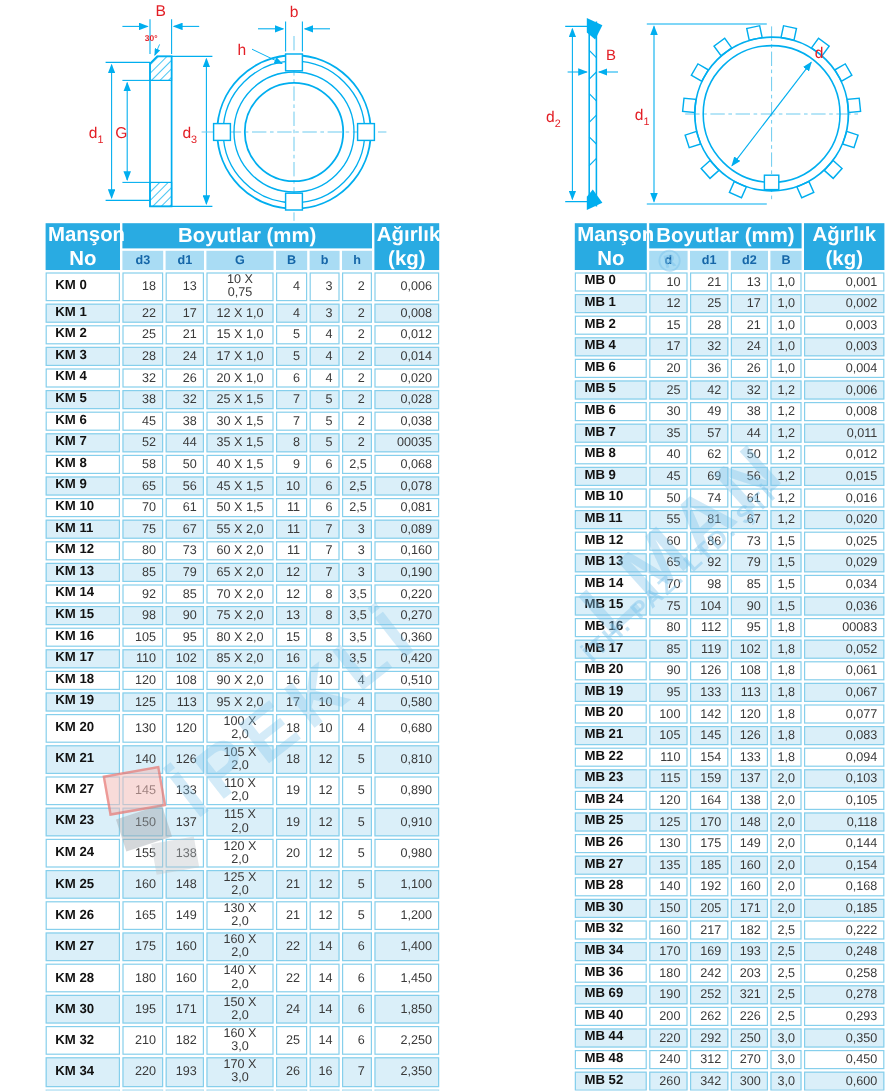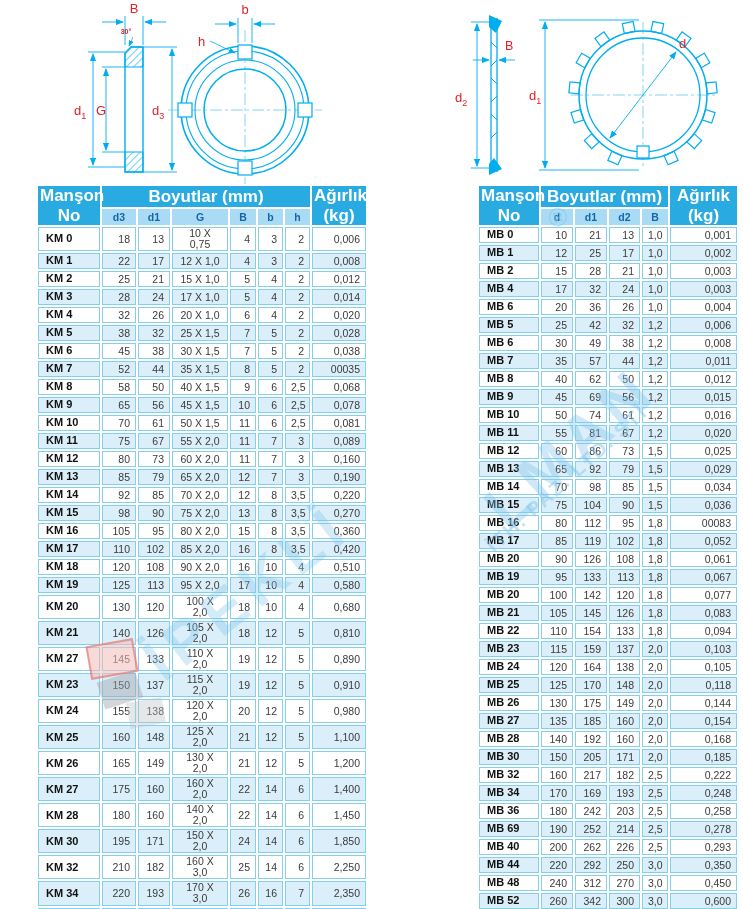--- a/index.html
+++ b/index.html
@@ -837,21 +837,21 @@
           <td>180</td>
           <td>242</td>
           <td>203</td>
           <td>2,5</td>
           <td>0,258</td>
         </tr>
         <tr class="stripe">
           <td>MB 69</td>
           <td>190</td>
           <td>252</td>
-          <td>214</td>
+          <td>321</td>
           <td>2,5</td>
           <td>0,278</td>
         </tr>
         <tr>
           <td>MB 40</td>
           <td>200</td>
           <td>262</td>
           <td>226</td>
           <td>2,5</td>
           <td>0,293</td>

